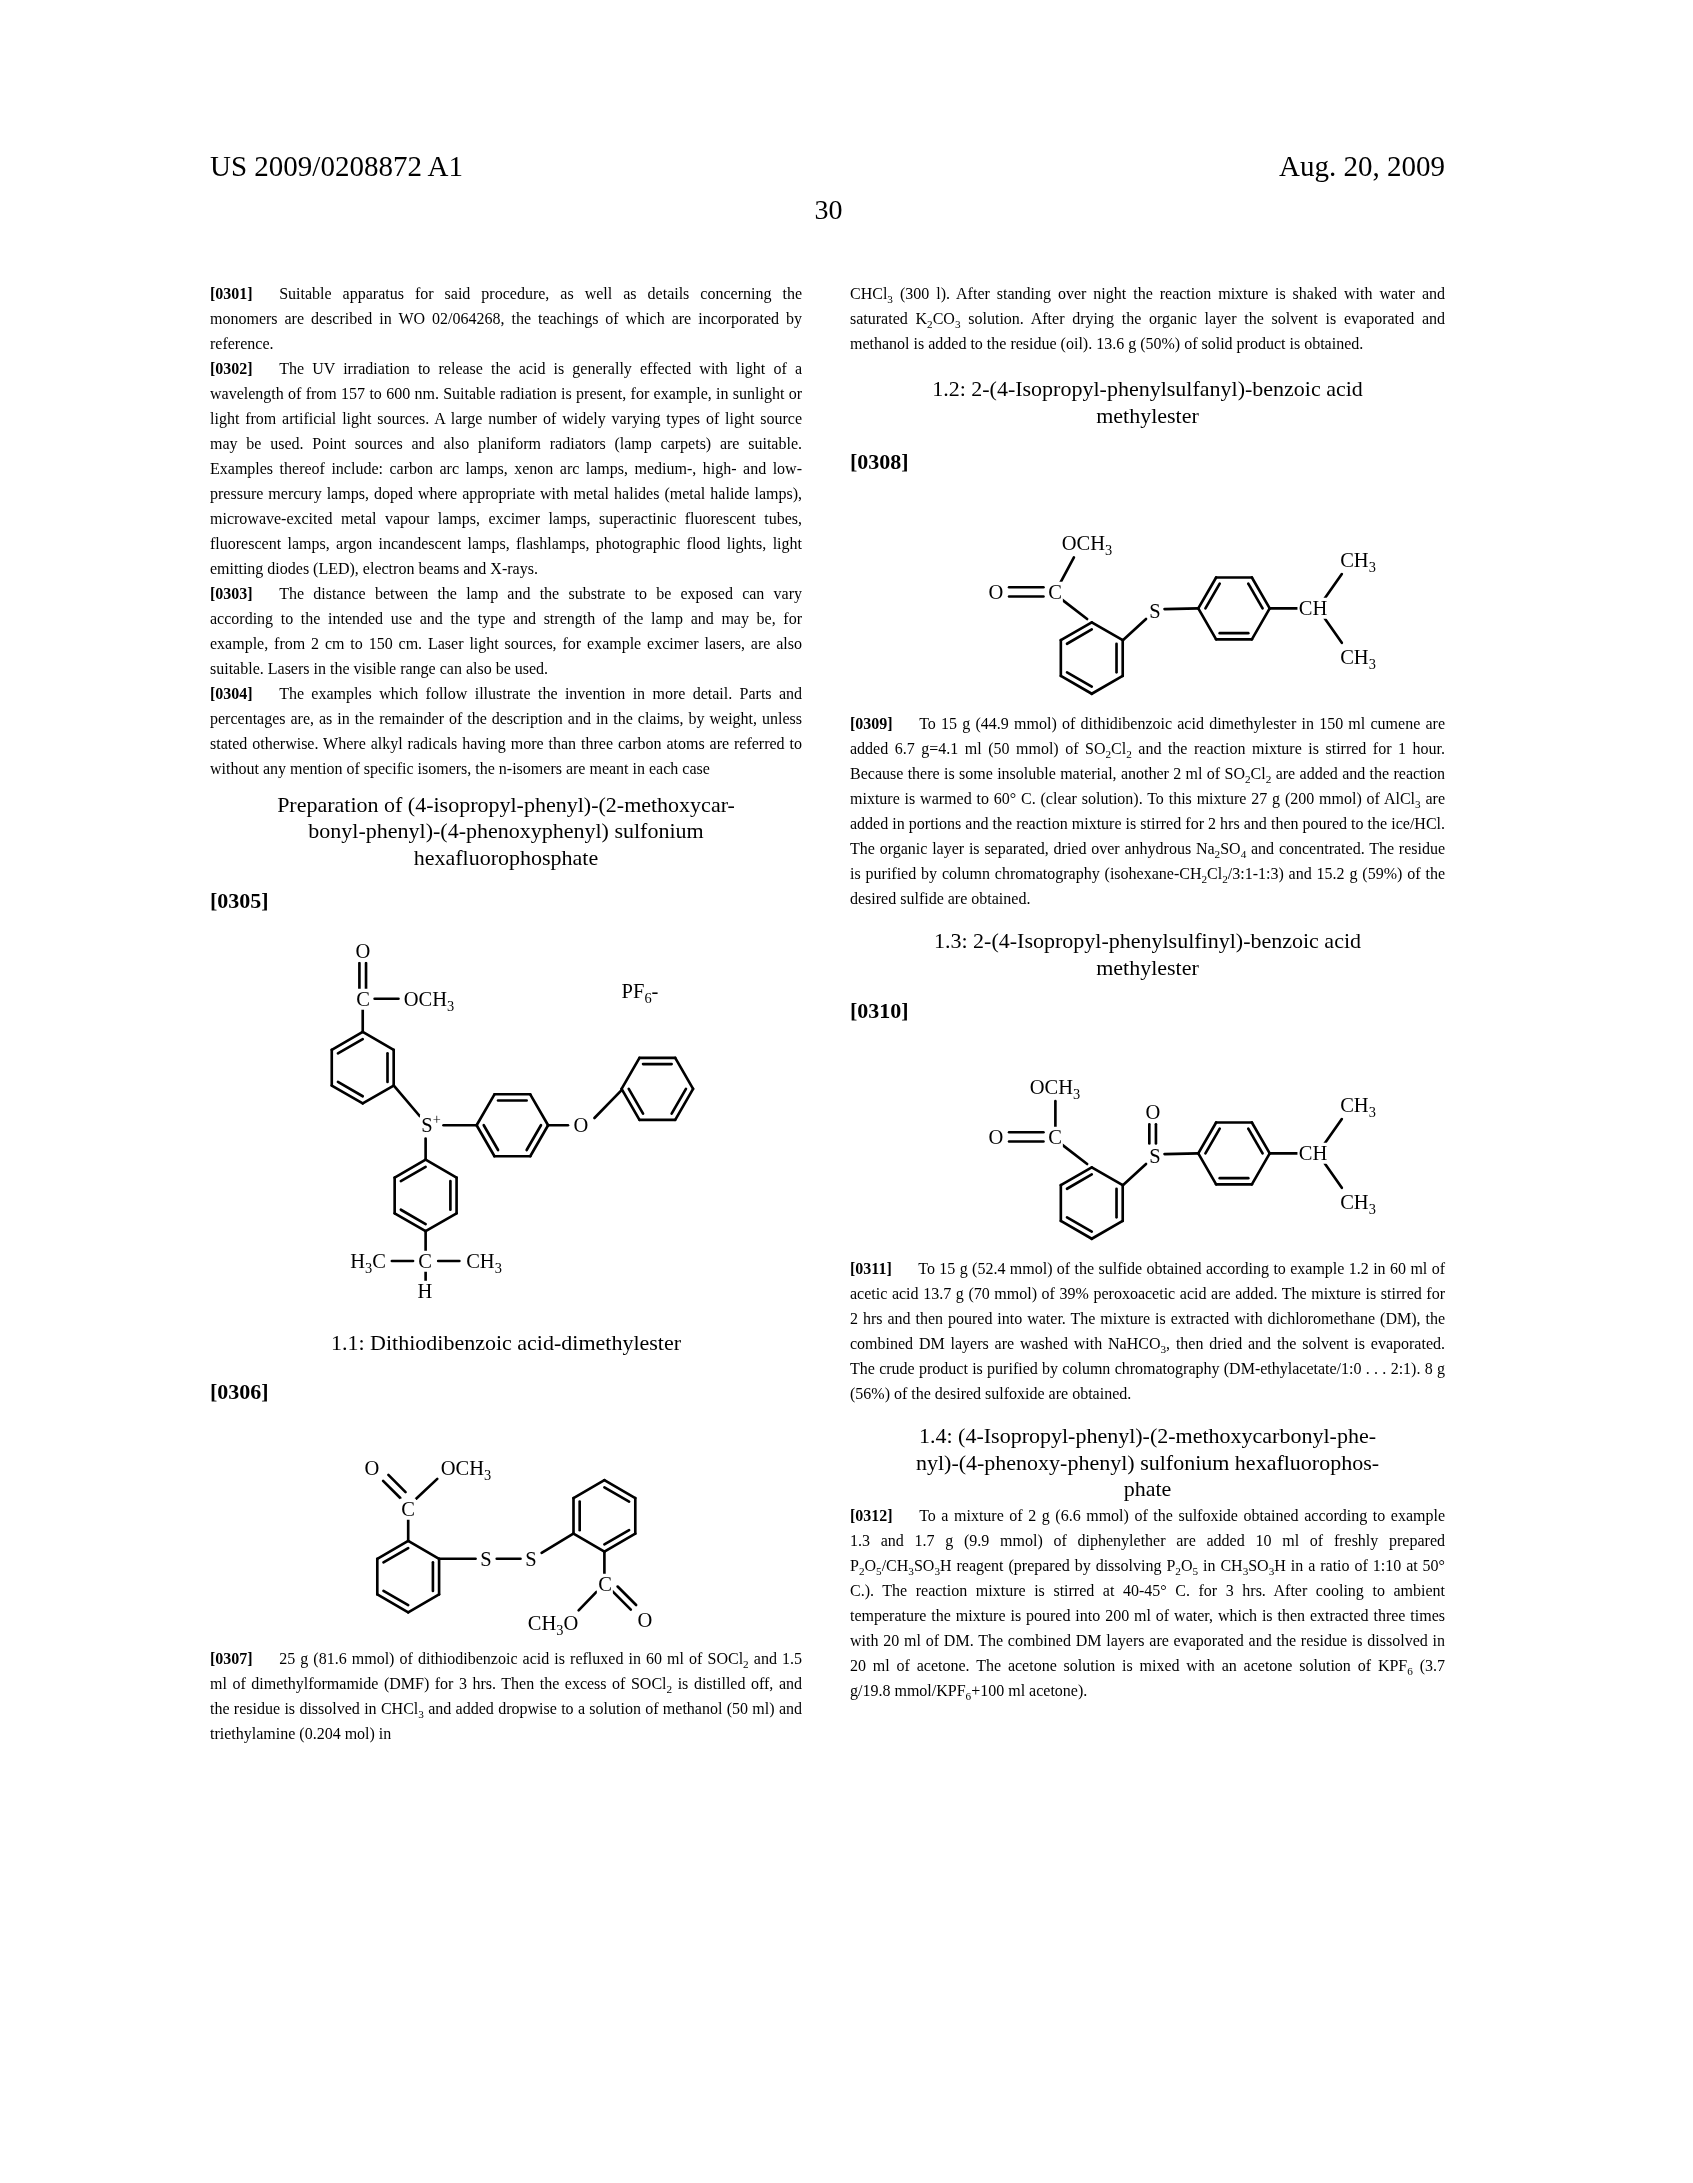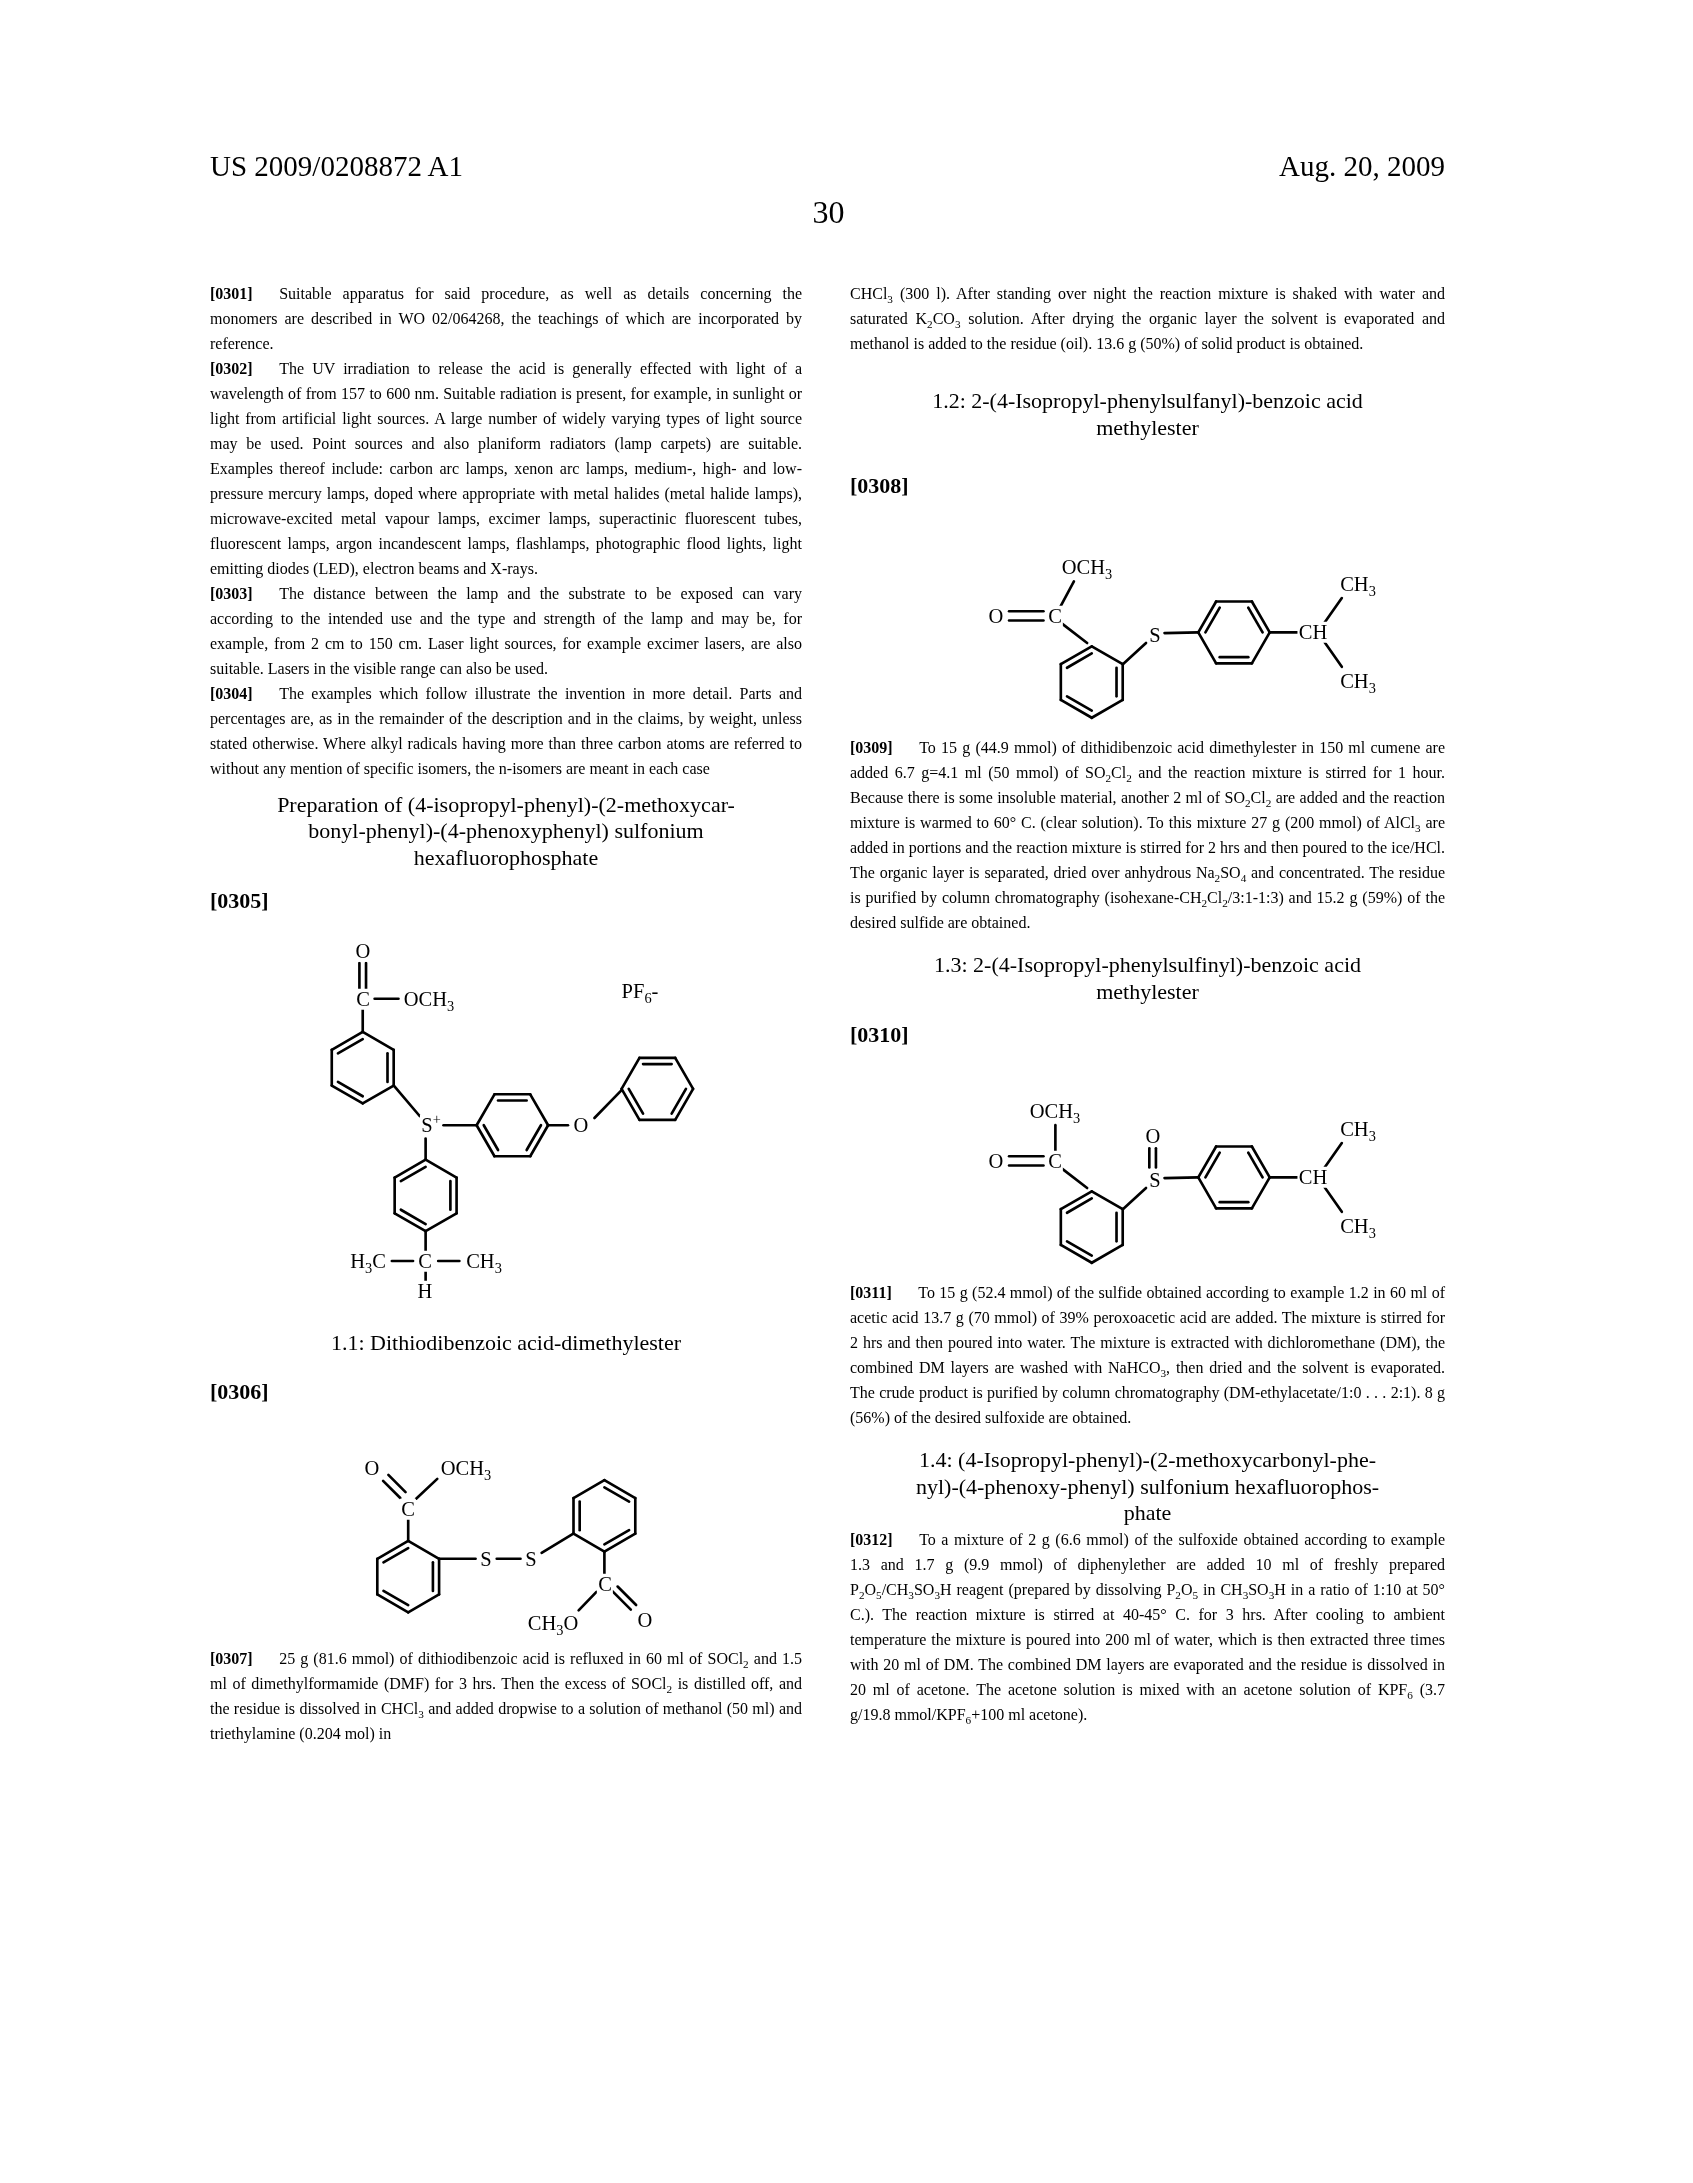--- a/index.html
+++ b/index.html
@@ -1,35 +1,35 @@
 <!DOCTYPE html>
 <html style="font-size:10.6px"><head>
 <meta charset="utf-8">
 <style>
   html,body{margin:0;padding:0;background:#ffffff;}
   .page{position:relative;width:1694px;height:2183px;background:#ffffff;overflow:hidden;
         font-family:"Liberation Serif", serif;color:#000;}
   .hdr{position:absolute;top:152px;left:210px;width:1235px;display:flex;
        justify-content:space-between;font-size:29px;line-height:1;}
-  .pageno{position:absolute;top:196px;left:0;width:1657px;text-align:center;font-size:32px;line-height:1;}
+  .pageno{position:absolute;top:196px;left:0;width:1657px;text-align:center;font-size:28px;line-height:1;}
   .col{position:absolute;top:281px;}
   .col-l{left:210px;width:592px;}
   .col-r{left:850px;width:595px;}
   p.body{margin:0;text-align:justify;font-size:16px;line-height:25px;}
   .pnum{font-weight:700;margin-right:26.5px;}
   .pmark{font-weight:700;font-size:22px;line-height:25px;}
   .headc{text-align:center;white-space:pre-line;font-size:22px;line-height:26.5px;}
   sub,sup{font-size:70%;line-height:0;}
   .struct{position:relative;}
   .struct svg line{stroke:#000;stroke-width:4;stroke-linecap:round;}
   .atom{position:absolute;transform:translate(-50%,-50%);font-size:20.5px;line-height:1;
         background:#fff;padding:0 1.3px;white-space:nowrap;}
   .mt12{margin-top:8px;} .mt14{margin-top:9.3px;} .mt16{margin-top:10.6px;}
   .mt18{margin-top:12px;} .mt22{margin-top:14.6px;} .mt26{margin-top:17px;}
-  .mt30{margin-top:32px;} .mt34{margin-top:22.5px;} .mt36{margin-top:24px;}
+  .mt30{margin-top:20px;} .mt34{margin-top:22.5px;} .mt36{margin-top:24px;}
   .ml60{margin-left:40px;} .ml90{margin-left:60px;} .ml150{margin-left:99px;}
 </style>
 </head>
 <body>
 
 <div class="page">
 
   <div class="hdr">
     <span>US 2009/0208872 A1</span>
     <span>Aug. 20, 2009</span>

